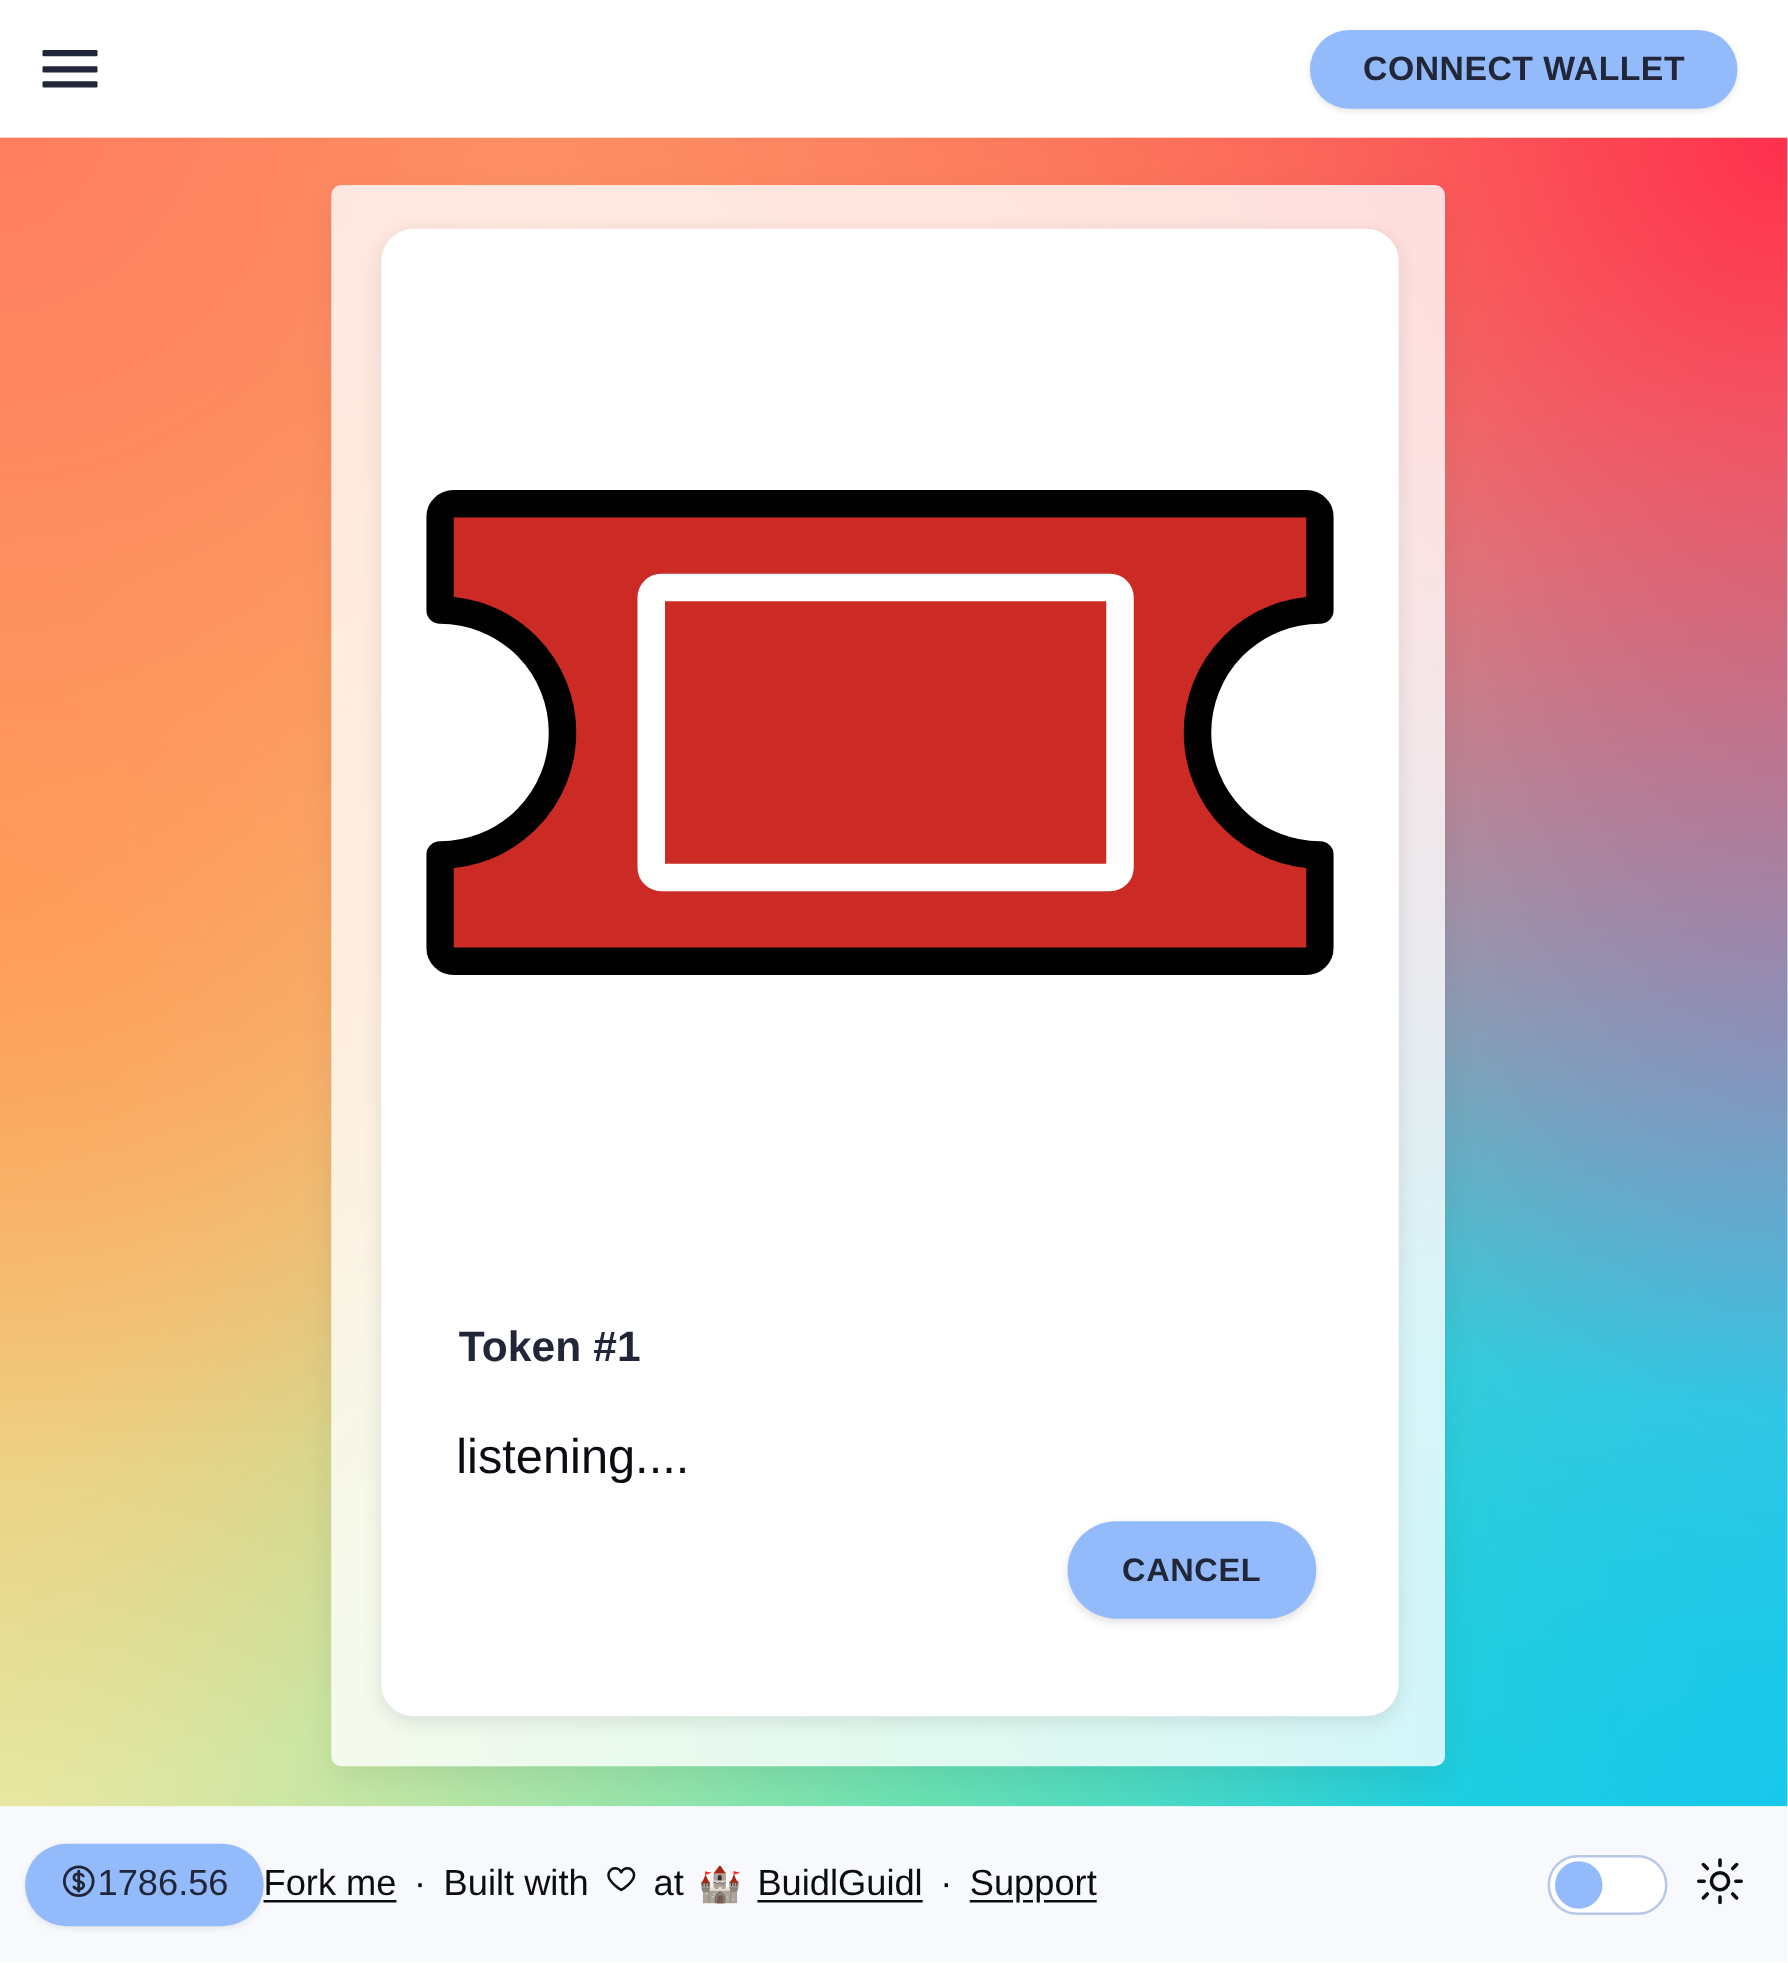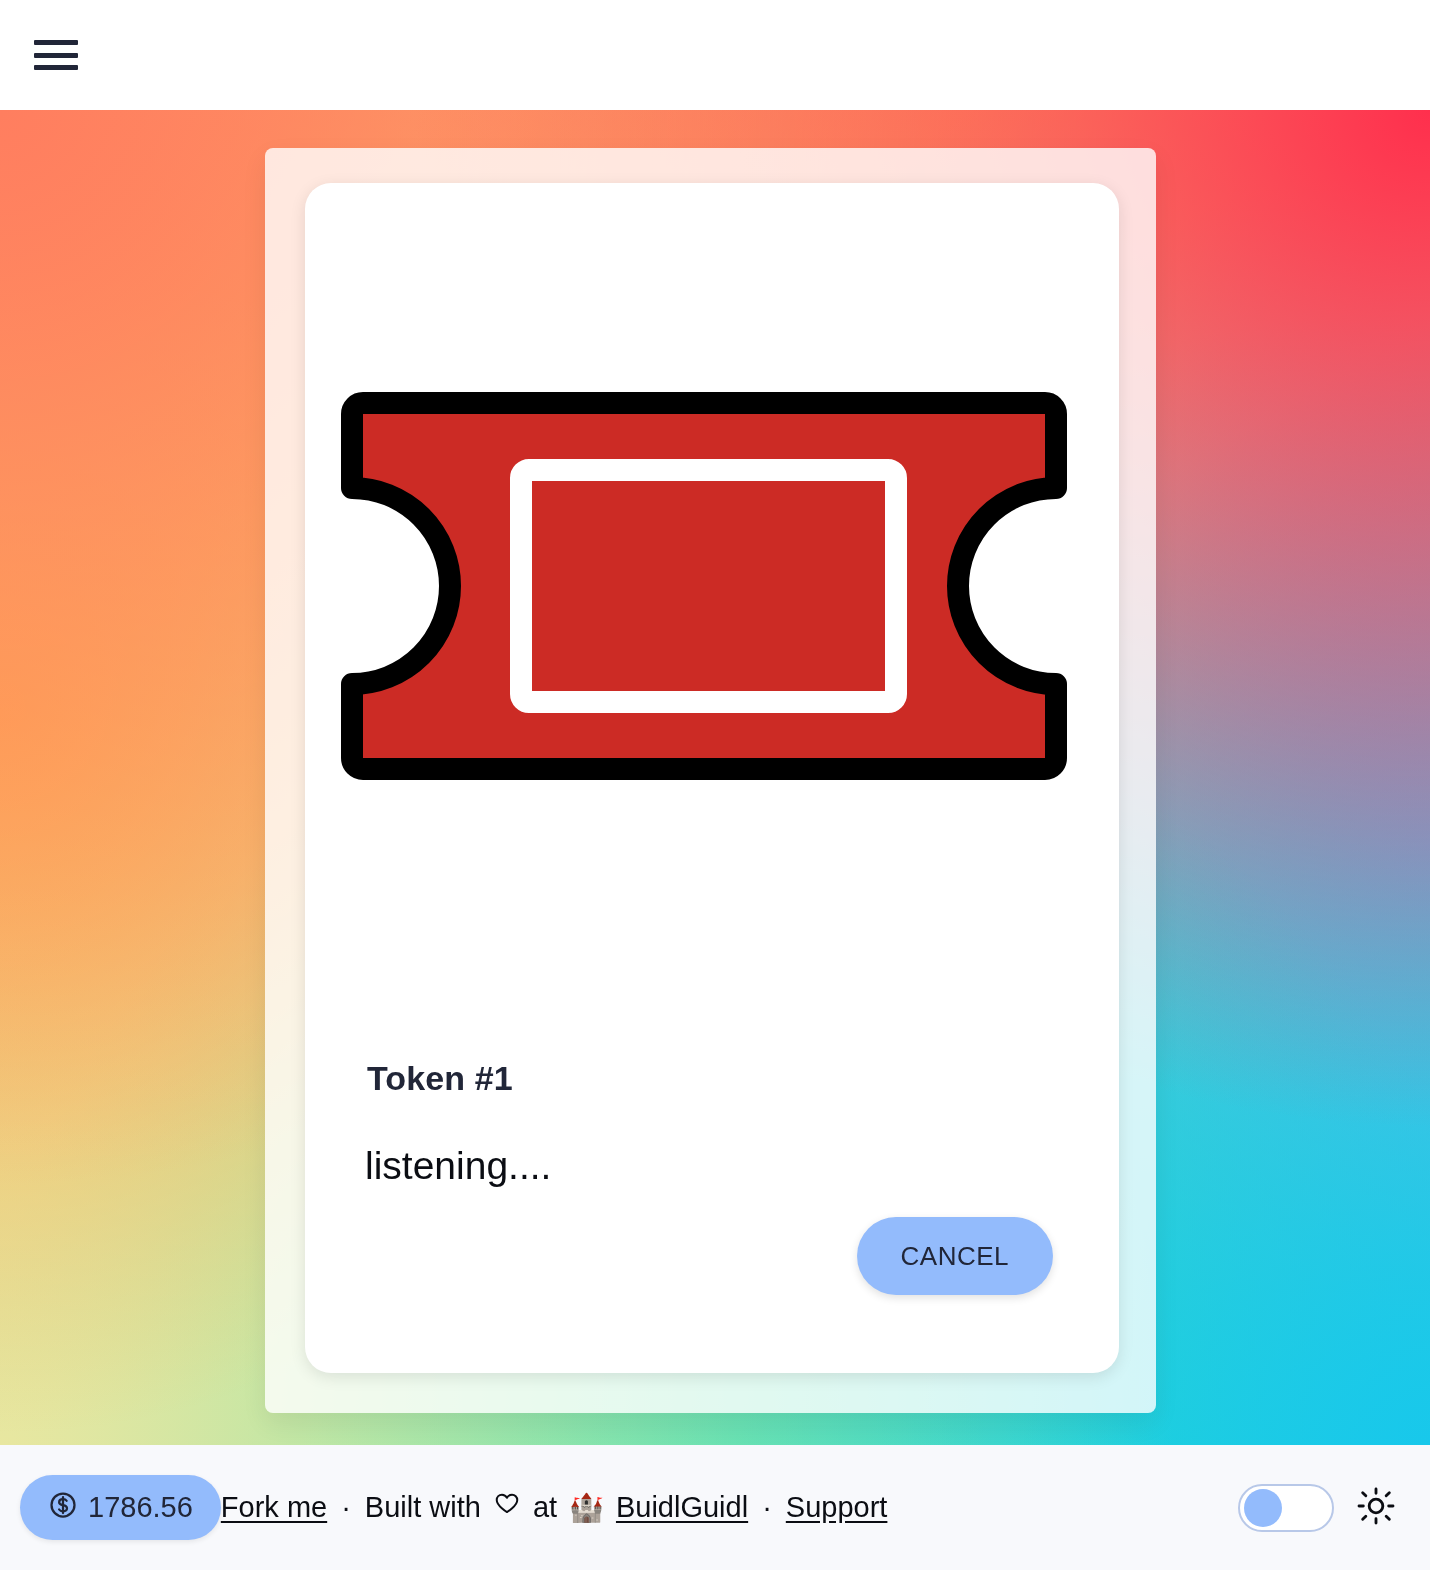--- a/index.html
+++ b/index.html
@@ -147,21 +147,21 @@
   .cancel-btn {
     position: absolute;
     right: 66px;
     top: 1034px;
     background: #93BBFC;
     color: #212638;
     border: none;
     border-radius: 999px;
     font-family: "Liberation Sans", sans-serif;
     font-size: 26px;
-    font-weight: normal;
+    font-weight: bold;
     letter-spacing: 0.5px;
     padding: 26px 44px;
     cursor: pointer;
     box-shadow: 0 3px 8px rgba(0,0,0,0.12);
     line-height: 1;
   }
 
   
   .footer {
     position: relative;
@@ -174,21 +174,20 @@
     z-index: 5;
   }
 
   .price-badge {
     background: #93BBFC;
     color: #212638;
     border: none;
     border-radius: 999px;
     display: flex;
     align-items: center;
-    gap: 10px;
     padding: 15px 28px;
     font-size: 29px;
     font-weight: normal;
     cursor: pointer;
     line-height: 1;
     box-shadow: 0 2px 5px rgba(0,0,0,0.08);
   }
   .price-badge .dollar-ico { display: block; }
 
   .footer-center {
@@ -241,20 +240,21 @@
 <body>
 
 <div id="app">
 
   <div class="header">
     <div class="hamburger">
       <span></span>
       <span></span>
       <span></span>
     </div>
+    <button class="connect-wallet-btn">CONNECT WALLET</button>
   </div>
 
   <div class="stage">
 
     <div class="card-frame">
       <div class="card">
 
         <div class="ticket-art-wrap">
           <svg viewBox="0 0 726 388" xmlns="http://www.w3.org/2000/svg" aria-hidden="true">
             <defs>

